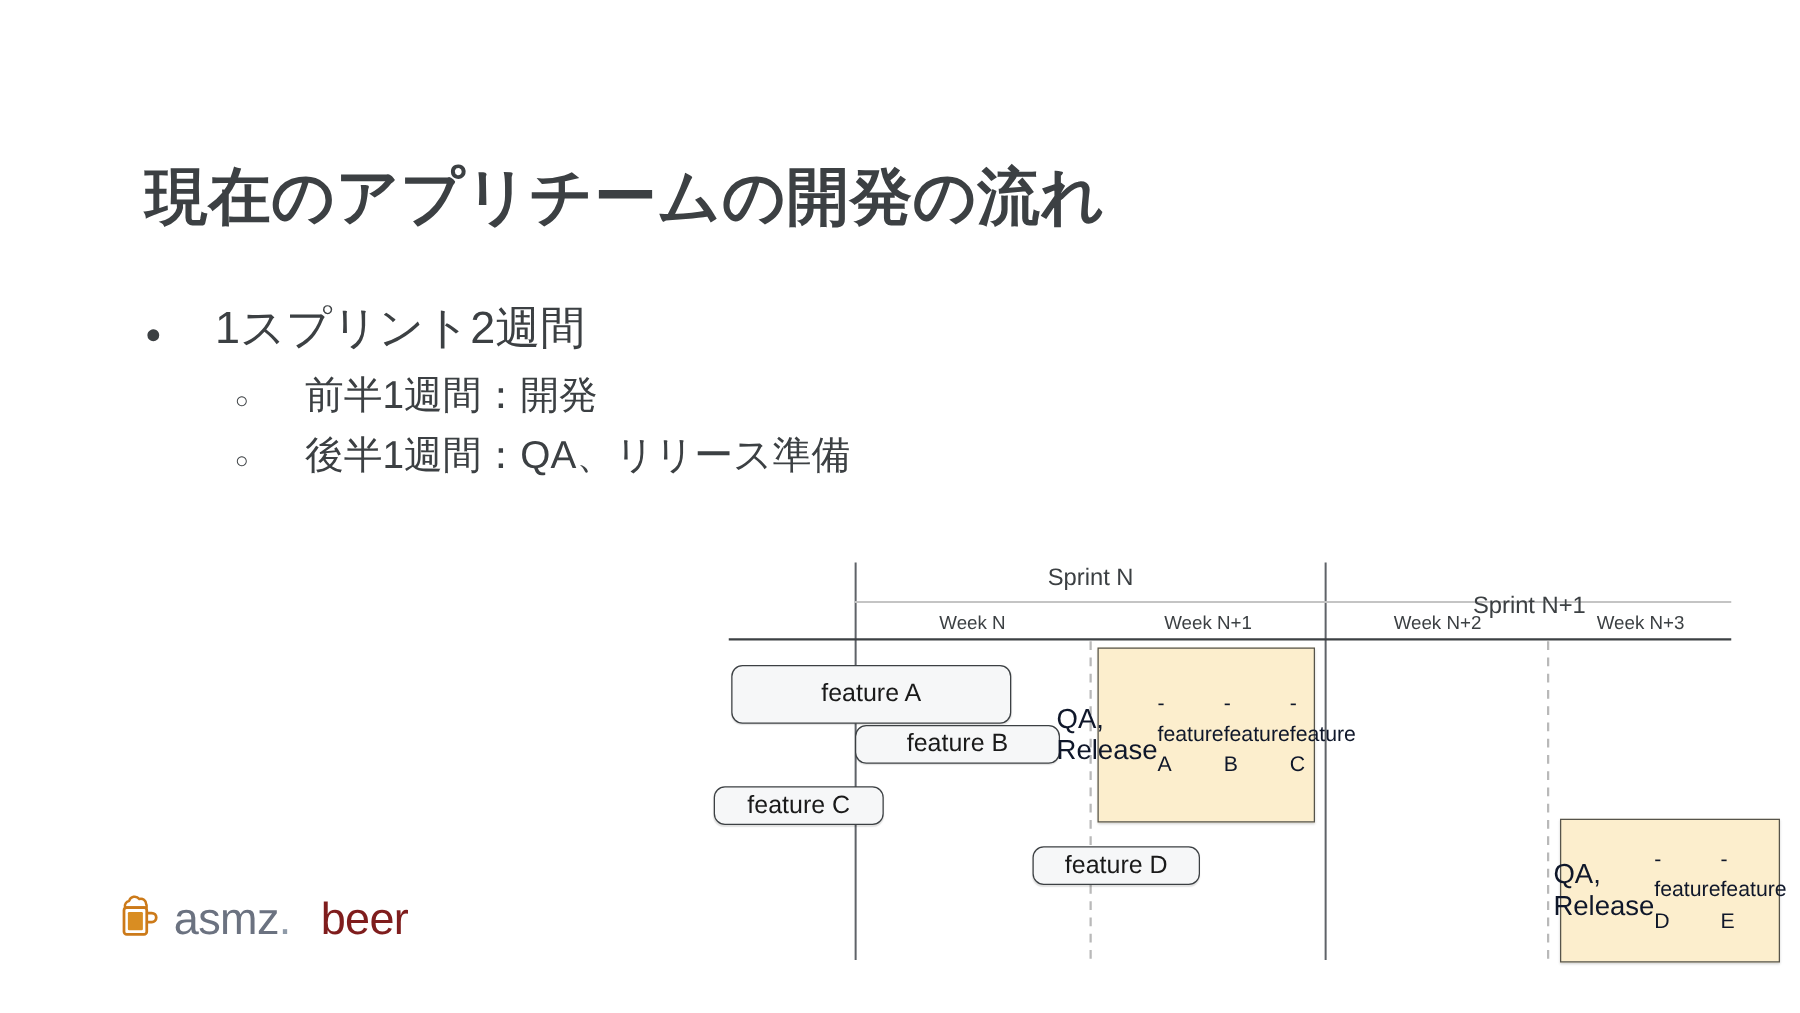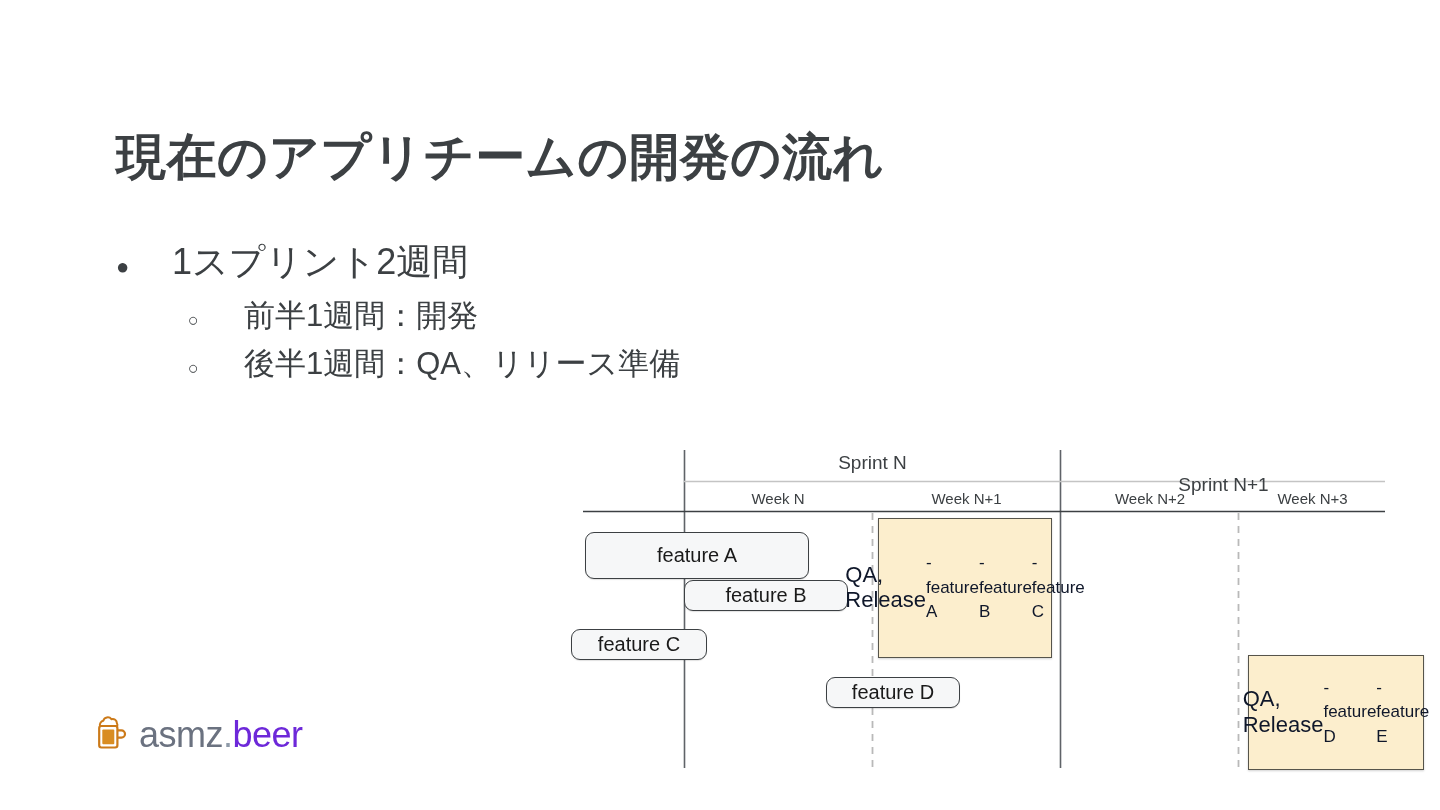--- a/index.html
+++ b/index.html
@@ -150,21 +150,21 @@
     display: block;
   }
   #logo-text {
     font-size: 36px;
     letter-spacing: -0.5px;
     line-height: 1;
     white-space: nowrap;
   }
   .logo-a { color: #6b7280; }
   .logo-dot { color: #8e9aa8; }
-  .logo-b { color: #6d28d9; }
+  .logo-b { color: #7f1d1d; margin-left: 24px; }
 </style>
 </head>
 <body>
 
 <div id="slide-title">現在のアプリチームの開発の流れ</div>
 
 <div id="bullet-list">
 
   <div class="bullet-l1">
     <span class="marker">●</span>

